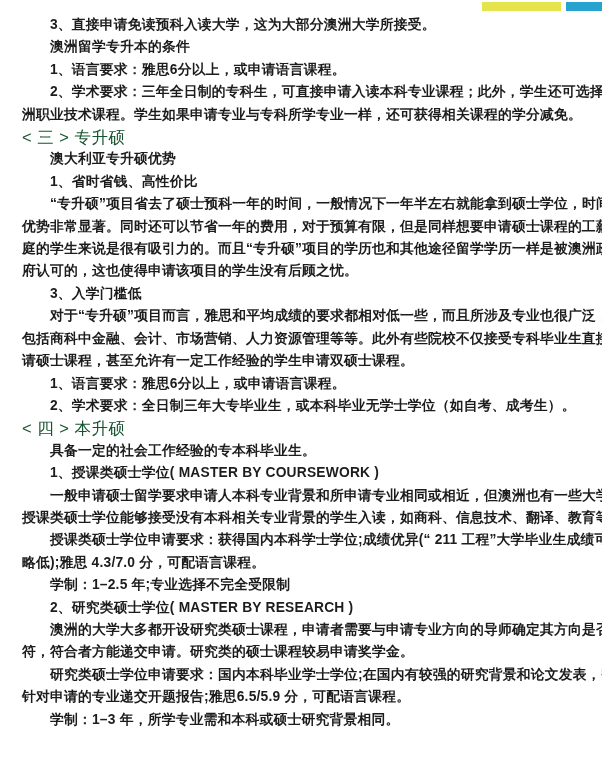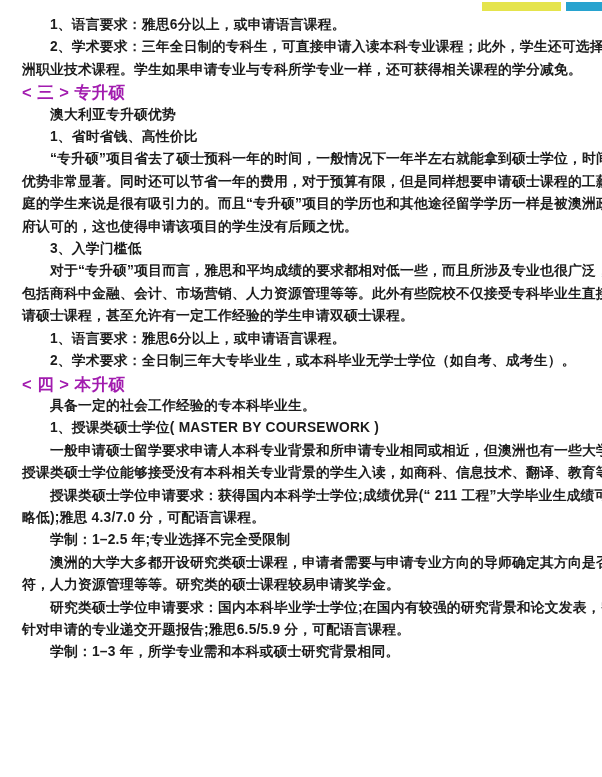--- a/index.html
+++ b/index.html
@@ -49,34 +49,36 @@
     font-size: 13.8px;
     font-weight: 700;
     color: #1c1c1c;
     letter-spacing: 0.2px;
   }
   .indent {
     padding-left: 28px;
   }
   .heading {
     font-size: 16.5px;
-    font-weight: 700;
-    color: #a21caf;
+    font-weight: 400;
+    color: #14532d;
     letter-spacing: 0.5px;
   }
 </style>
 </head>
 <body>
 
 <div class="accent-bars">
   <div class="bar-yellow"></div>
   <div class="bar-blue"></div>
 </div>
 
 <div class="doc">
+  <div class="line indent">3、直接申请免读预科入读大学，这为大部分澳洲大学所接受。</div>
+  <div class="line indent">澳洲留学专升本的条件</div>
   <div class="line indent">1、语言要求：雅思6分以上，或申请语言课程。</div>
   <div class="line indent">2、学术要求：三年全日制的专科生，可直接申请入读本科专业课程；此外，学生还可选择澳</div>
   <div class="line">洲职业技术课程。学生如果申请专业与专科所学专业一样，还可获得相关课程的学分减免。</div>
   <div class="line heading">&lt; 三 &gt; 专升硕</div>
   <div class="line indent">澳大利亚专升硕优势</div>
   <div class="line indent">1、省时省钱、高性价比</div>
   <div class="line indent">“专升硕”项目省去了硕士预科一年的时间，一般情况下一年半左右就能拿到硕士学位，时间</div>
   <div class="line">优势非常显著。同时还可以节省一年的费用，对于预算有限，但是同样想要申请硕士课程的工薪家</div>
   <div class="line">庭的学生来说是很有吸引力的。而且“专升硕”项目的学历也和其他途径留学学历一样是被澳洲政</div>
   <div class="line">府认可的，这也使得申请该项目的学生没有后顾之忧。</div>
@@ -87,18 +89,19 @@
   <div class="line indent">1、语言要求：雅思6分以上，或申请语言课程。</div>
   <div class="line indent">2、学术要求：全日制三年大专毕业生，或本科毕业无学士学位（如自考、成考生）。</div>
   <div class="line heading">&lt; 四 &gt; 本升硕</div>
   <div class="line indent">具备一定的社会工作经验的专本科毕业生。</div>
   <div class="line indent">1、授课类硕士学位( MASTER BY COURSEWORK )</div>
   <div class="line indent">一般申请硕士留学要求申请人本科专业背景和所申请专业相同或相近，但澳洲也有一些大学的</div>
   <div class="line">授课类硕士学位能够接受没有本科相关专业背景的学生入读，如商科、信息技术、翻译、教育等。</div>
   <div class="line indent">授课类硕士学位申请要求：获得国内本科学士学位;成绩优异(“ 211 工程”大学毕业生成绩可</div>
   <div class="line">略低);雅思 4.3/7.0 分，可配语言课程。</div>
   <div class="line indent">学制：1–2.5 年;专业选择不完全受限制</div>
+  <div class="line indent">2、研究类硕士学位( MASTER BY RESEARCH )</div>
   <div class="line indent">澳洲的大学大多都开设研究类硕士课程，申请者需要与申请专业方向的导师确定其方向是否相</div>
-  <div class="line">符，人力资源管理等等。研究类的硕士课程较易申请奖学金。</div>
+  <div class="line">符，符合者方能递交申请。研究类的硕士课程较易申请奖学金。</div>
   <div class="line indent">研究类硕士学位申请要求：国内本科毕业学士学位;在国内有较强的研究背景和论文发表，需要</div>
   <div class="line">针对申请的专业递交开题报告;雅思6.5/5.9 分，可配语言课程。</div>
   <div class="line indent">学制：1–3 年，所学专业需和本科或硕士研究背景相同。</div>
 </div>
 
 </body></html>

